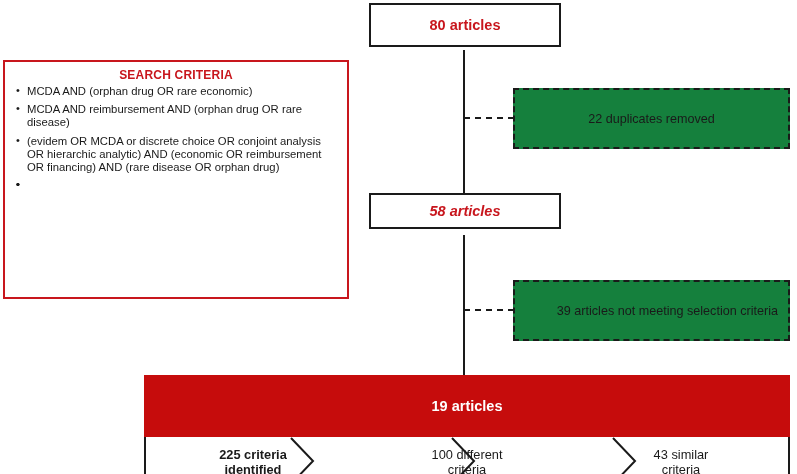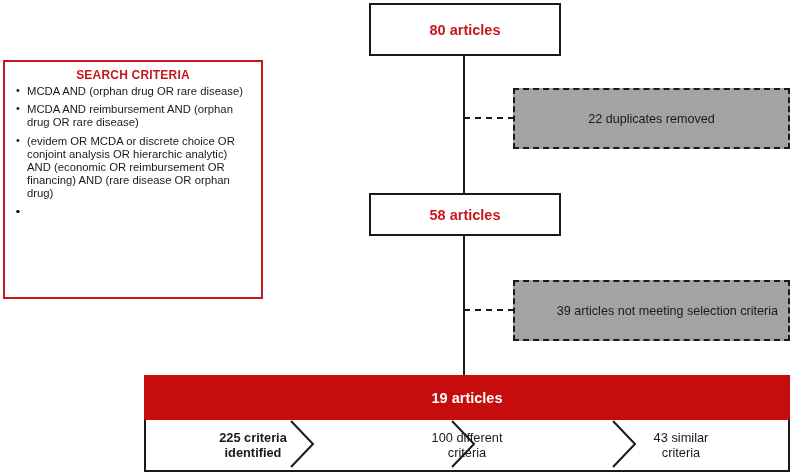--- a/index.html
+++ b/index.html
@@ -16,21 +16,21 @@
     height: 474px;
     background: #ffffff;
     overflow: hidden;
   }
 
   
   .search-panel {
     position: absolute;
     left: 3px;
     top: 60px;
-    width: 260px;
+    width: 346px;
     height: 239px;
     border: 2px solid #c8161d;
     background: #ffffff;
     box-sizing: border-box;
   }
   .search-title {
     text-align: center;
     color: #c8161d;
     font-weight: bold;
     font-size: 12px;
@@ -65,28 +65,28 @@
     box-sizing: border-box;
     display: flex;
     align-items: center;
     justify-content: center;
   }
   .solid-box .label {
     color: #c8161d;
     font-weight: bold;
     font-size: 14.5px;
   }
-  #box-80 { left: 369px; top: 3px; width: 192px; height: 53px; }
-  #box-58 { left: 369px; top: 193px; width: 192px; height: 43px; }
+  #box-80 { left: 369px; top: 3px; width: 192px; height: 44px; }
+  #box-58 { left: 369px; top: 193px; width: 192px; height: 36px; font-style: italic; }
 
   
   .dashed-box {
     position: absolute;
     border: 2px dashed #1a1a1a;
-    background: #a3a3a3;
+    background: #15803d;
     box-sizing: border-box;
     display: flex;
     align-items: center;
     justify-content: center;
     text-align: center;
     padding: 0 10px;
   }
   .dashed-box .label {
     color: #1a1a1a;
     font-size: 12.6px;
@@ -115,21 +115,21 @@
   
   .banner-wrap {
     position: absolute;
     left: 144px;
     top: 375px;
     width: 646px;
     height: 97px;
     box-sizing: border-box;
   }
   .banner-red {
-    height: 45px;
+    height: 62px;
     background: #c60c0c;
     border: 1px solid #c60c0c;
     box-sizing: border-box;
     display: flex;
     align-items: center;
     justify-content: center;
   }
   .banner-red .label {
     color: #ffffff;
     font-weight: bold;
@@ -172,21 +172,21 @@
 </head>
 <body>
 
 <div id="canvas">
 
   <div class="search-panel">
     <div class="search-title">SEARCH CRITERIA</div>
     <ul class="criteria-list">
       <li>
         <span class="bullet">•</span>
-        <span>MCDA AND (orphan drug OR rare disease)</span>
+        <span>MCDA AND (orphan drug OR rare economic)</span>
       </li>
       <li>
         <span class="bullet">•</span>
         <span>MCDA AND reimbursement AND (orphan drug OR rare disease)</span>
       </li>
       <li>
         <span class="bullet">•</span>
         <span>(evidem OR MCDA or discrete choice OR conjoint analysis OR hierarchic analytic) AND (economic OR reimbursement OR financing) AND (rare disease OR orphan drug)</span>
       </li>
       <li>

